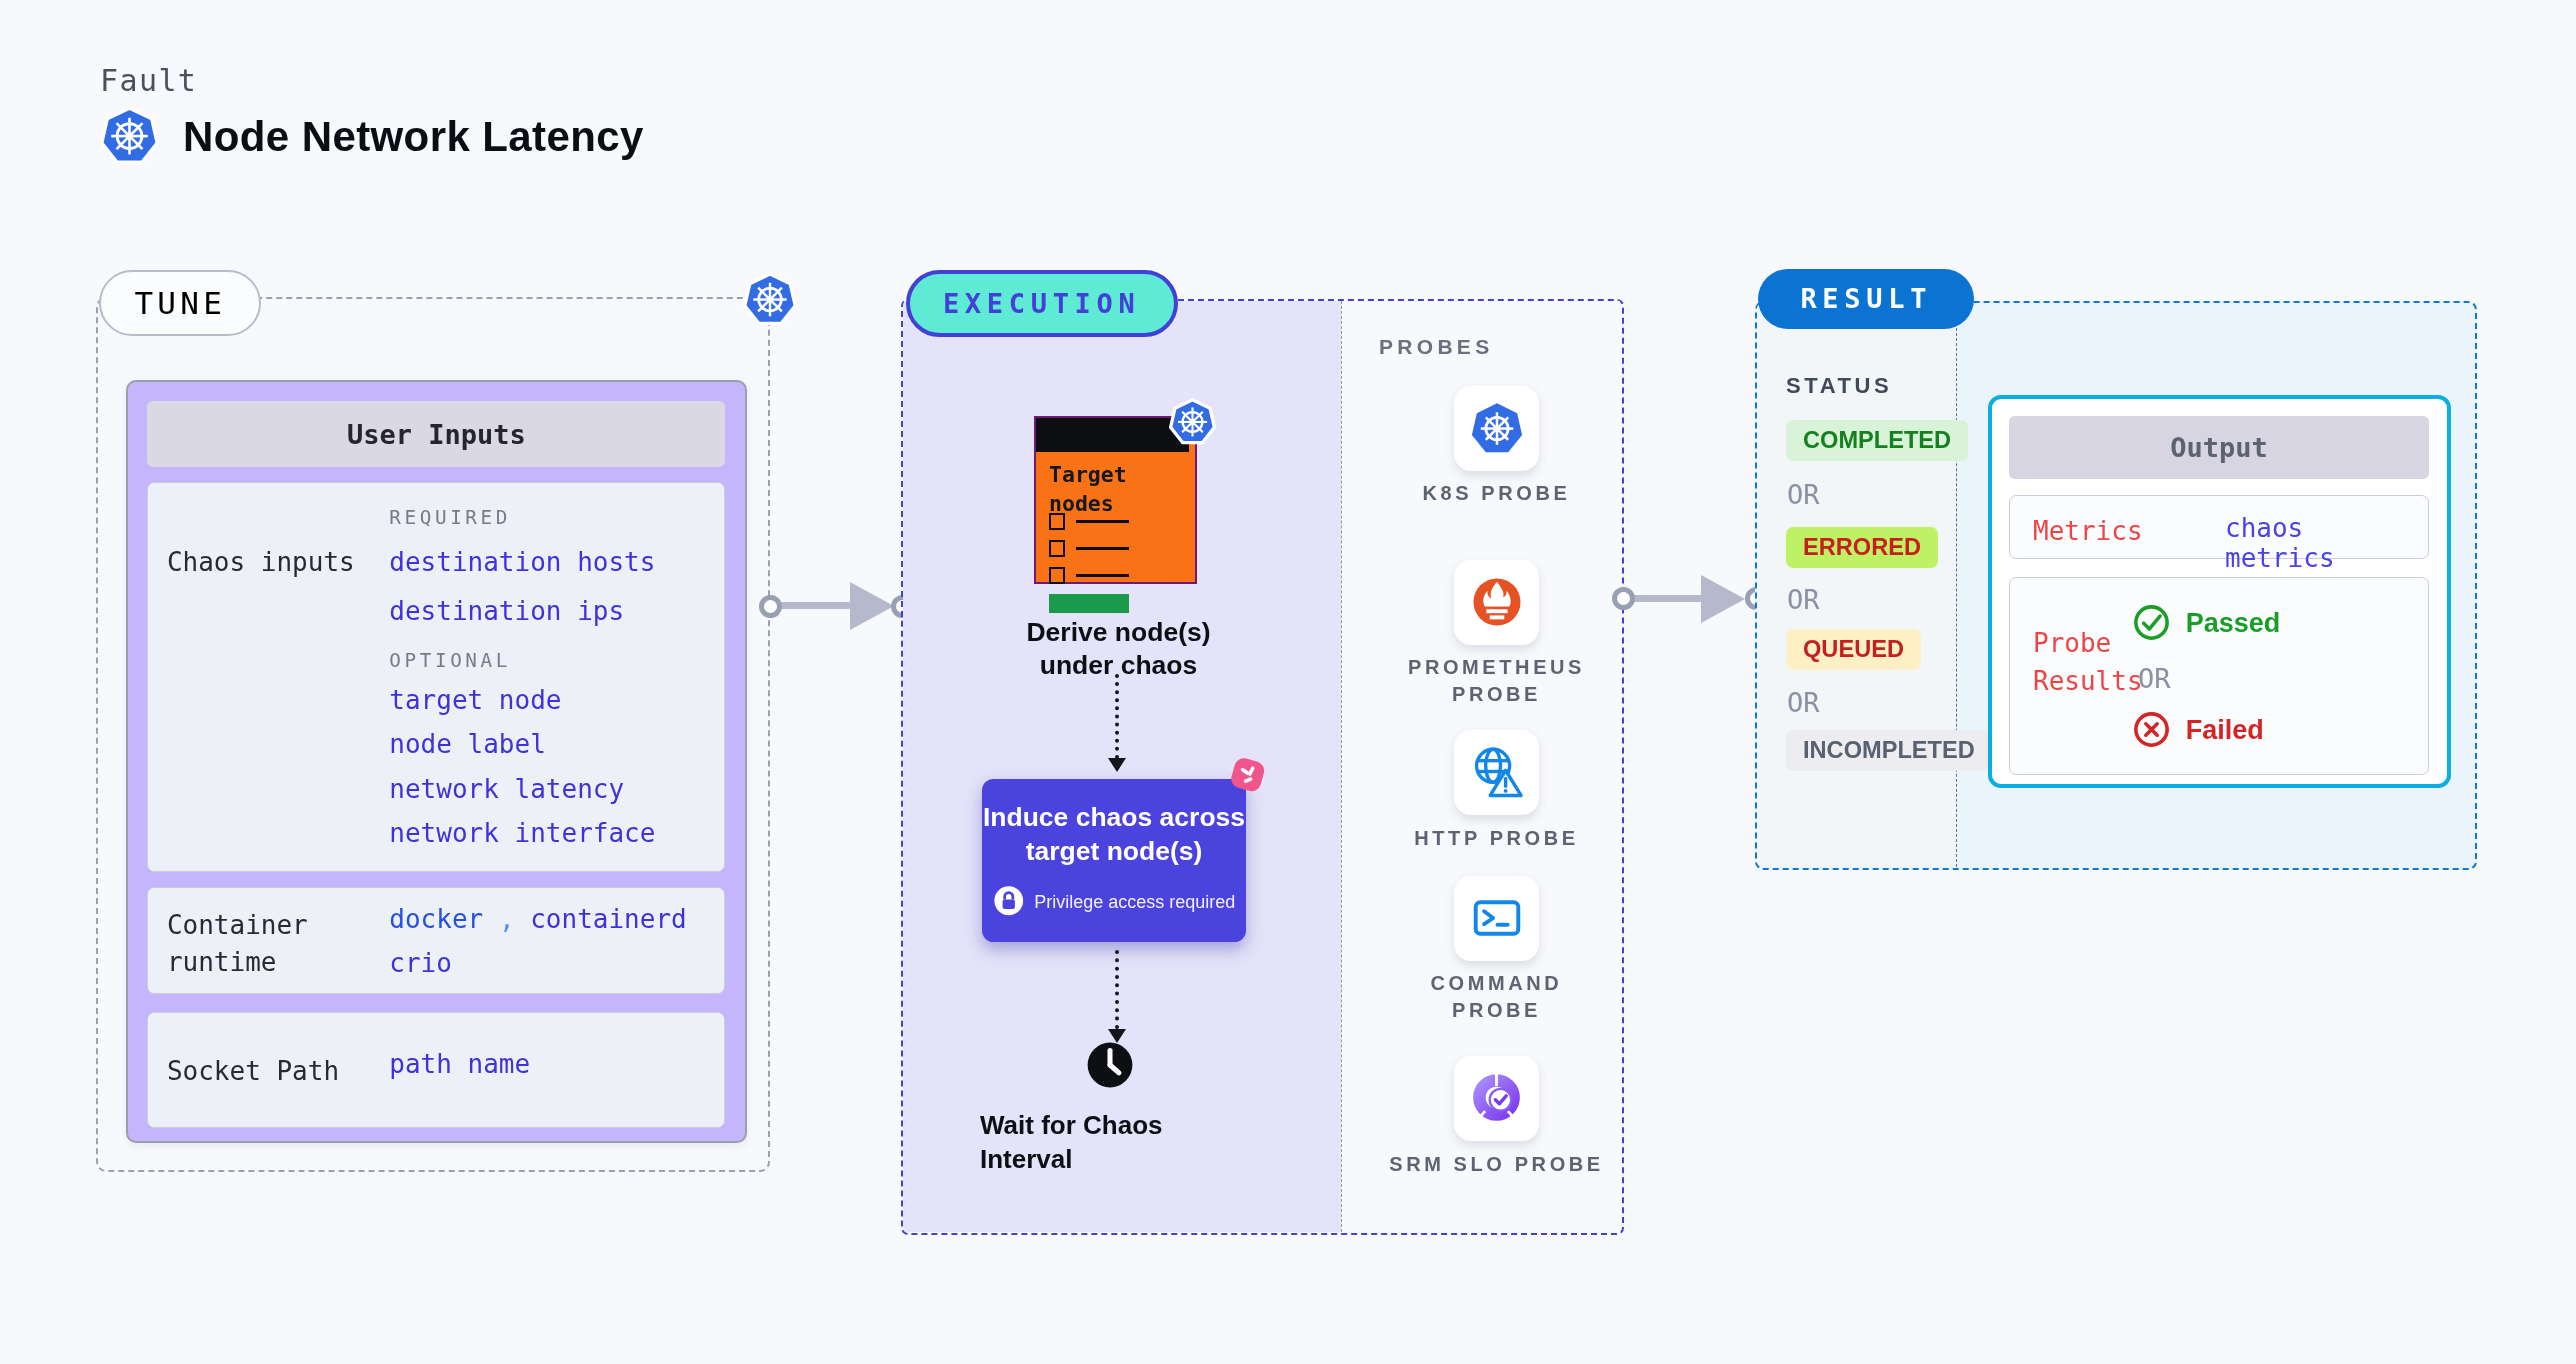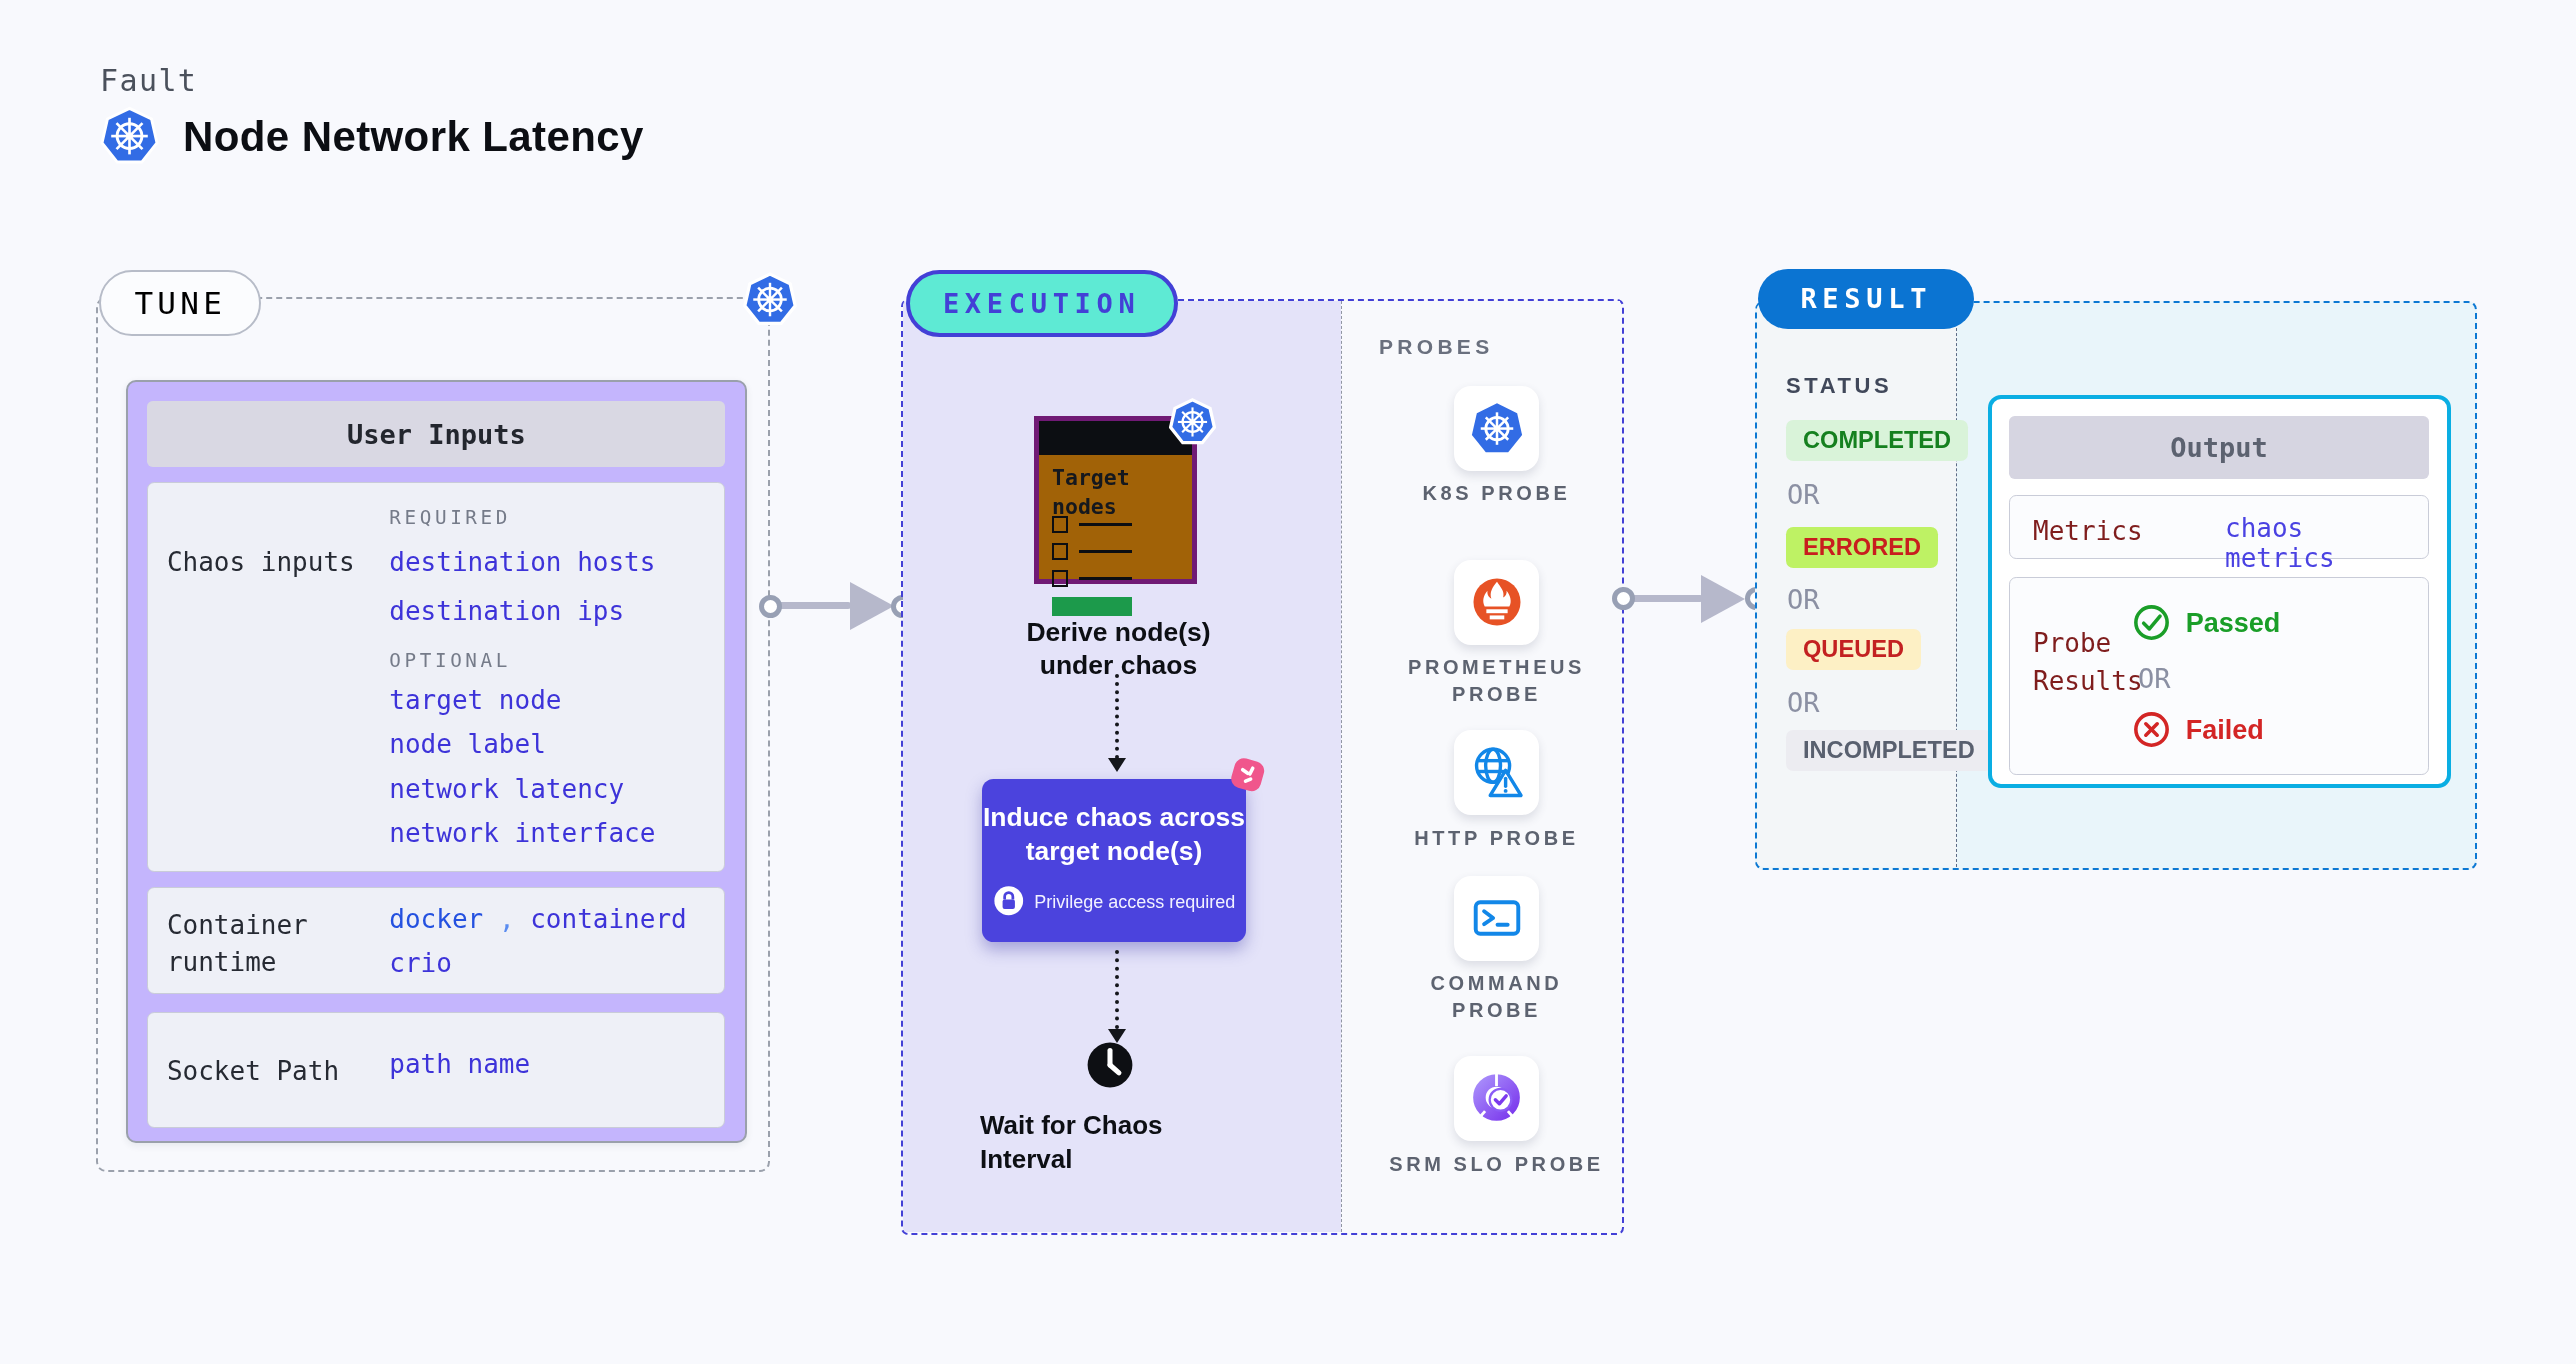--- a/index.html
+++ b/index.html
@@ -44,21 +44,21 @@
   .val-docker { color:#2451e0; } .val-comma { color:#5a8cf0; } .val-indigo { color:#3d33d9; }
 
   
   .conn-line { height:7.2px; background:#b6b8cb; border-radius:2.9px; }
   .conn-head { width:0; height:0; border-top:24px solid transparent; border-bottom:24px solid transparent; border-left:44px solid #b6b8cb; }
   .conn-dot { width:23px; height:23px; border-radius:50%; background:#ffffff; border:5.7px solid #98a0b4; }
   .dot-arrow { width:0; border-left:4.3px dotted #14161b; }
   .dot-arrow-head { width:0; height:0; border-left:9.3px solid transparent; border-right:9.3px solid transparent; border-top:14.3px solid #14161b; }
 
   
-  .doc-icon { left:131px; top:115px; width:163px; height:168px; background:#a16207; border:5px solid #701a75; }
+  .doc-icon { left:131px; top:115px; width:163px; height:168px; background:#f97316; border:2px solid #701a75; }
   .doc-bar { left:0; top:0; width:153px; height:34px; background:#0c0e12; }
   .doc-title { left:13px; top:42px; font-size:21.5px; font-weight:bold; color:#15181e; line-height:1.35; }
   .doc-row { display:flex; align-items:center; gap:11.5px; }
   .doc-check { width:15.8px; height:17px; border:2.9px solid #0c0e12; }
   .doc-line { width:53px; height:2.9px; background:#0c0e12; }
   .doc-green { left:13px; top:131px; width:80px; height:18.6px; background:#1c9a4b; }
   .derive-label { left:72px; top:315px; width:287px; text-align:center; font-size:26.5px; font-weight:800; color:#0d0f14; line-height:1.25; }
   .induce-card { left:79px; top:478px; width:264px; height:163px; background:#4b43dd; border-radius:11.5px; box-shadow:0 7.2px 15.8px rgba(50,45,160,.35); display:flex; flex-direction:column; align-items:center; justify-content:center; gap:15.8px; }
   .induce-text { font-size:26.5px; font-weight:800; color:#ffffff; text-align:center; line-height:1.3; }
   .privilege { display:flex; align-items:center; gap:10px; }
@@ -73,21 +73,21 @@
   
   .status-heading { left:29px; top:70px; font-size:22px; font-weight:bold; color:#40485a; letter-spacing:3.6px; }
   .status-badge { position:absolute; left:29px; padding:7.2px 17px; border-radius:7.2px; font-size:23.6px; font-weight:800; }
   .or-text { position:absolute; font-size:27px; color:#8b90a3; }
   .output-card { left:231px; top:92px; width:463px; height:393px; background:#ffffff; border:4.3px solid #0aaee3; border-radius:13px; }
   .output-head { left:17px; top:17px; width:420px; height:63px; background:#d6d5e1; border-radius:5.7px; display:flex; align-items:center; justify-content:center; }
   .output-head span { font-size:27px; font-weight:bold; color:#5c6270; }
   .out-row { position:absolute; left:17px; width:420px; background:#fbfcfe; border:1.4px solid #c9ccd8; border-radius:7.2px; }
   .metrics-row { top:96px; height:64px; }
   .probe-row { top:178px; height:198px; }
-  .out-label { position:absolute; left:23px; font-size:26px; color:#7f1d1d; line-height:1.45; }
+  .out-label { position:absolute; left:23px; font-size:26px; color:#ef4444; line-height:1.45; }
   .metrics-value { position:absolute; left:215px; top:17px; font-size:26px; color:#4a42e2; }
   .passed-text { font-size:27px; font-weight:800; color:#1a9e28; }
   .failed-text { font-size:27px; font-weight:800; color:#d32525; }
   .result-item { position:absolute; display:flex; align-items:center; gap:15.8px; }
 </style>
 </head>
 <body>
 
 <div id="canvas">
 

